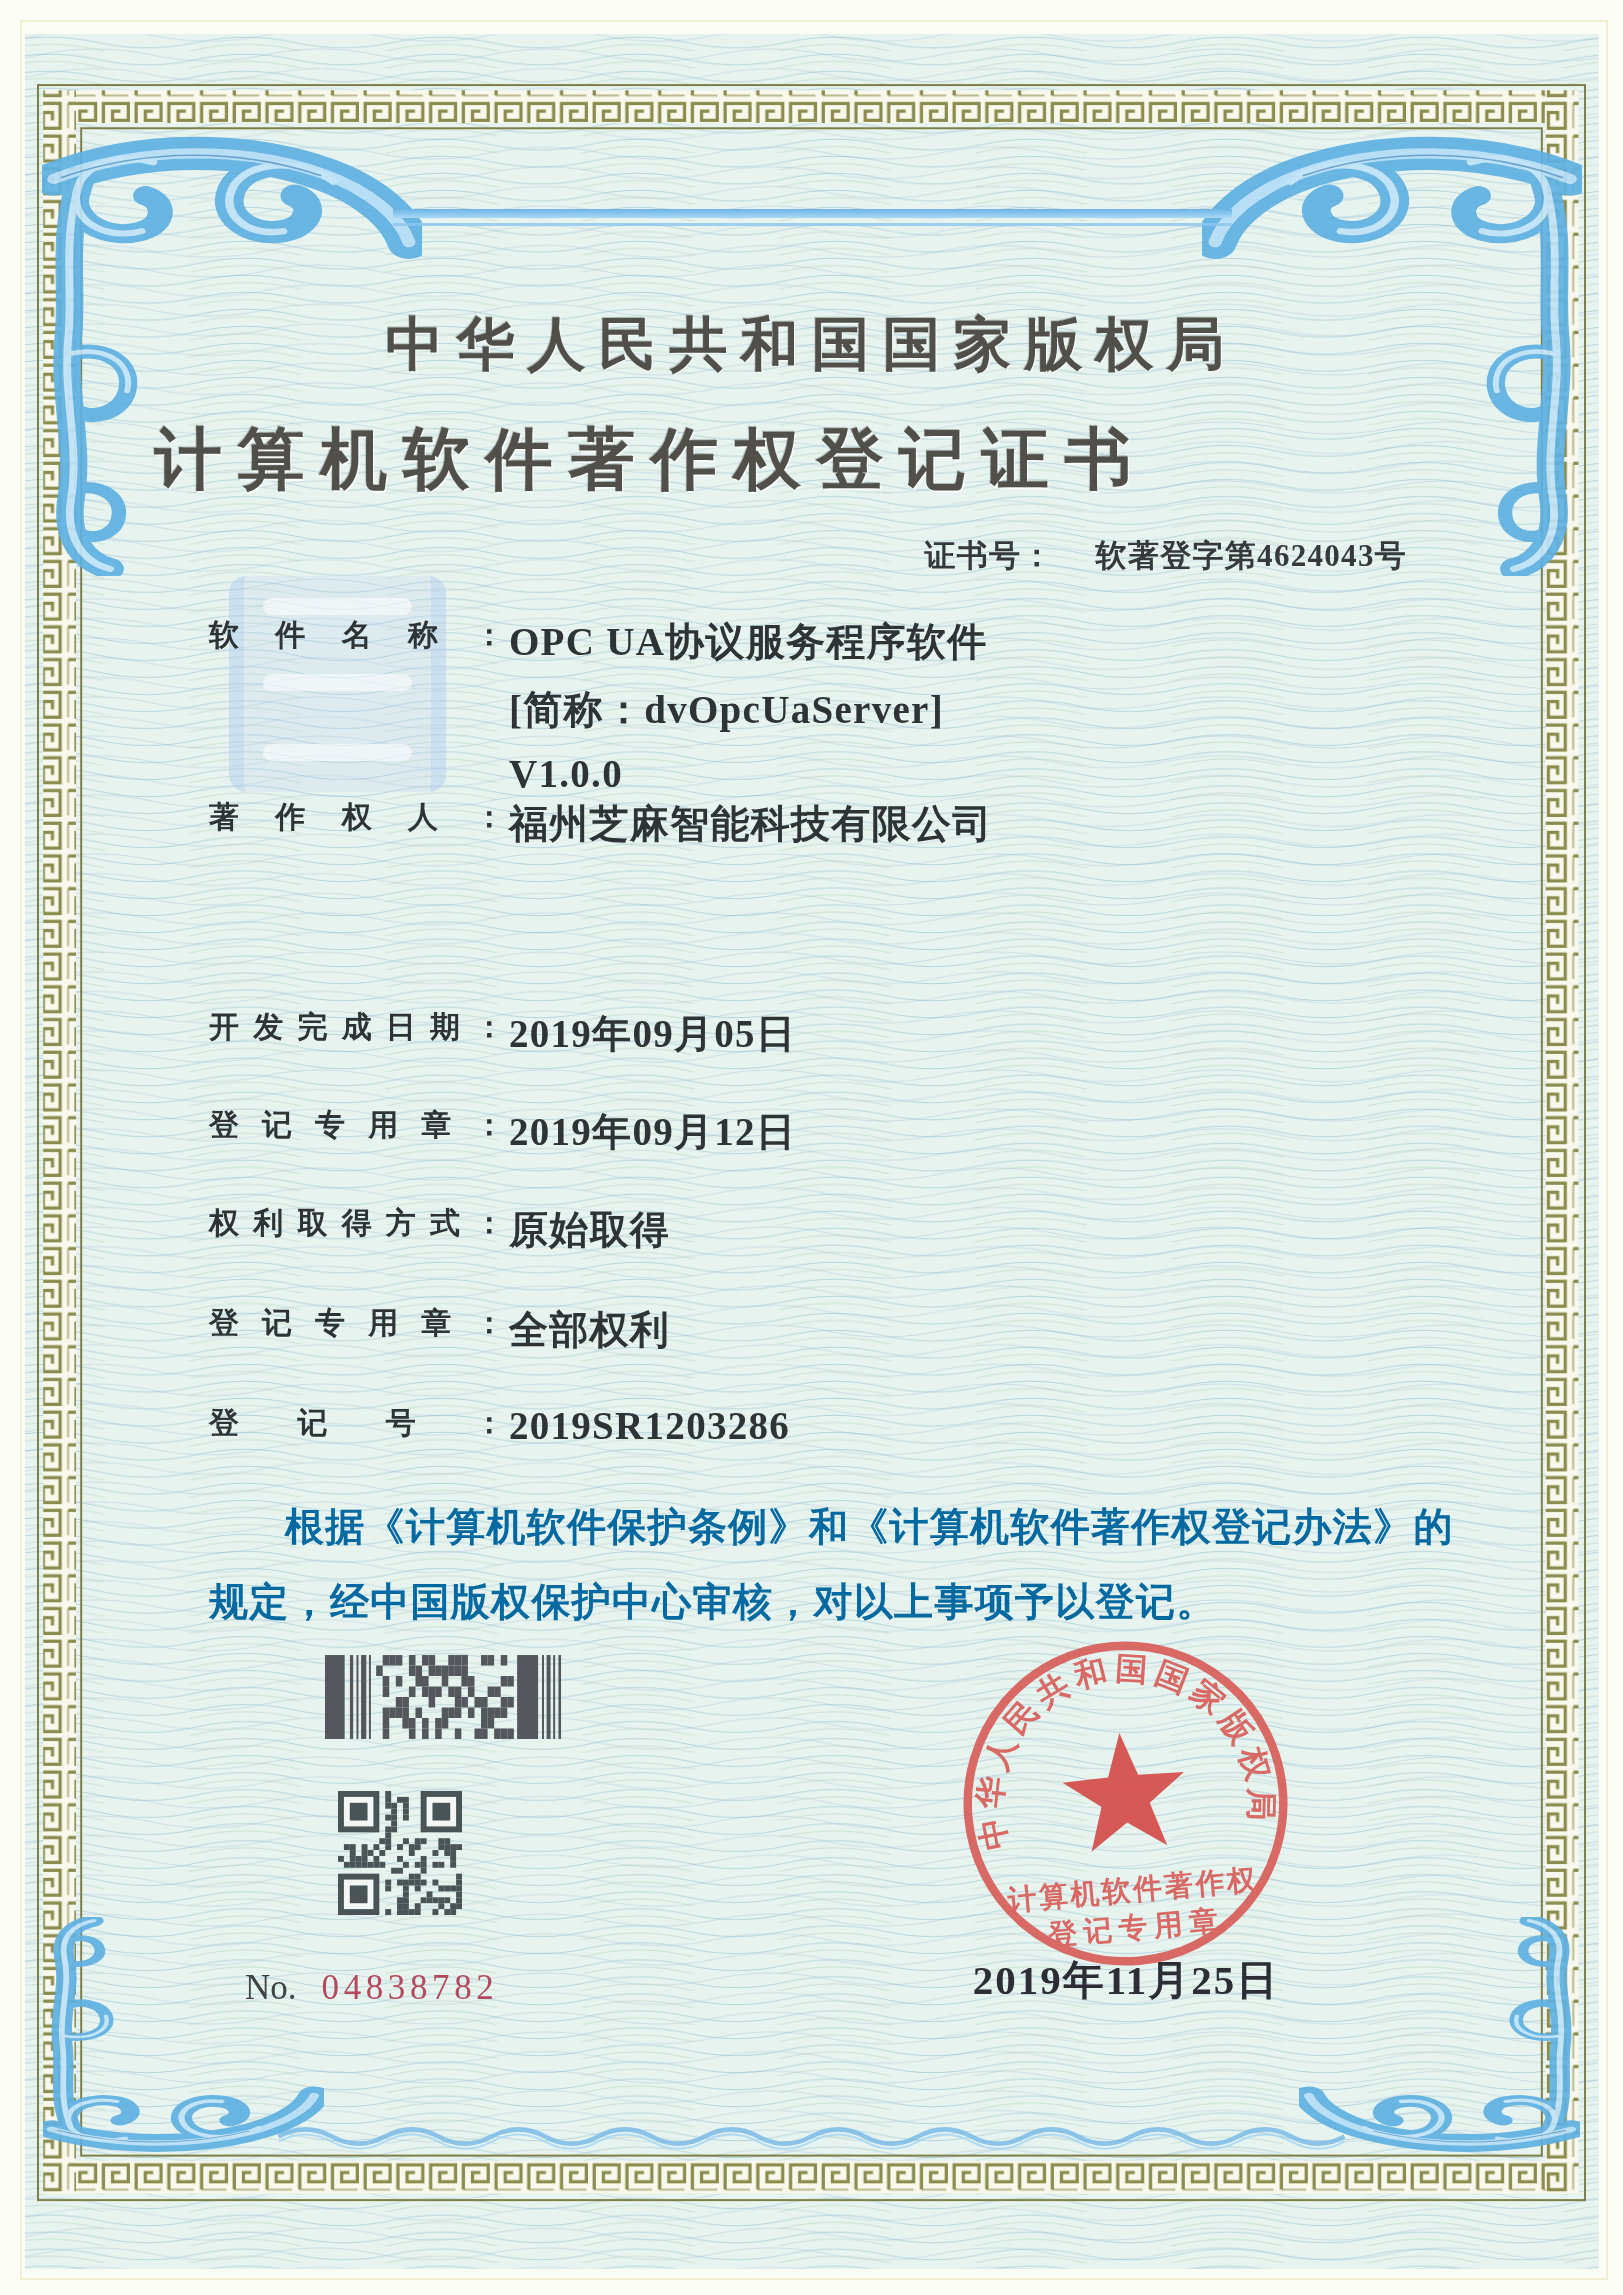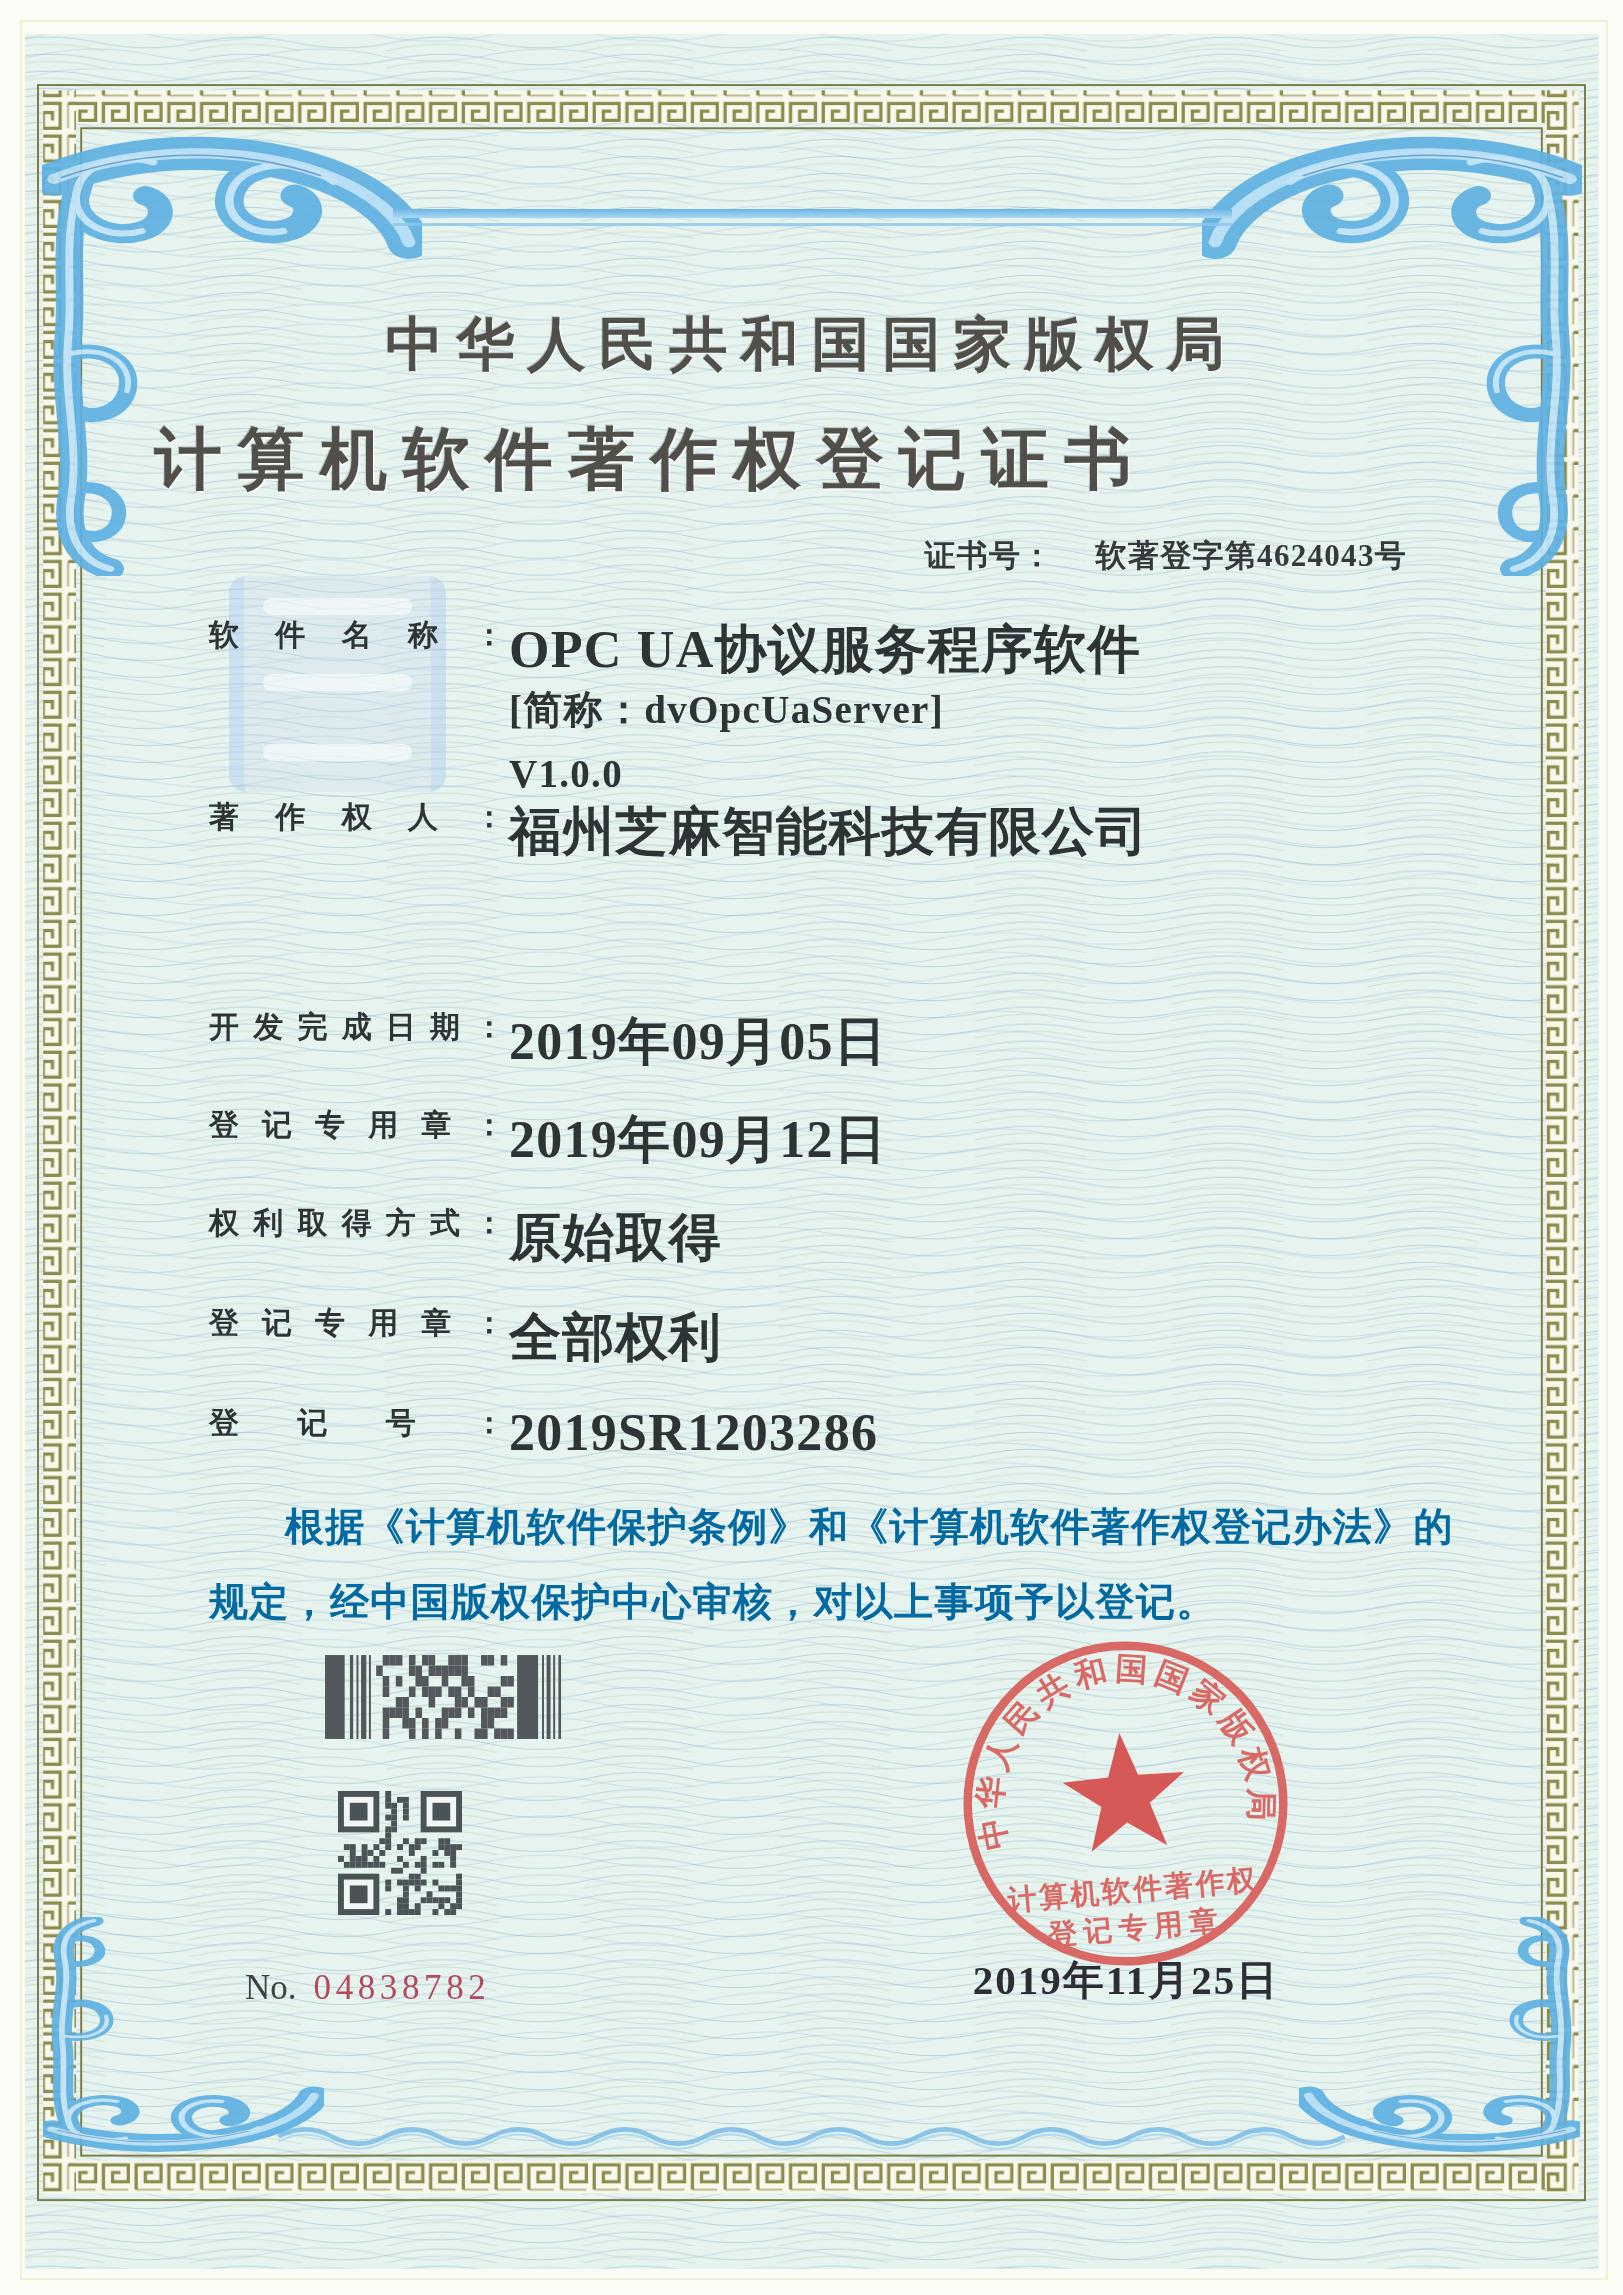--- a/index.html
+++ b/index.html
@@ -36,31 +36,31 @@
     right:216px;top:535px;font-size:31px;font-weight:700;color:#35393b;
     white-space:nowrap;letter-spacing:1.3px;
   }
   .cert-no .gap{display:inline-block;width:42px;}
   .frow{left:209px;width:1231px;white-space:nowrap;}
   .flabel{
     display:inline-block;width:296px;font-size:30px;font-weight:700;color:#2e3436;
     text-align:justify;text-align-last:justify;vertical-align:top;letter-spacing:0.7px;
   }
   .fvalue{
-    display:inline-block;margin-left:3.9px;font-size:52px;font-weight:700;color:#2e3436;
+    display:inline-block;margin-left:3.9px;font-size:39px;font-weight:700;color:#2e3436;
     letter-spacing:1.3px;vertical-align:top;
   }
   .vline{left:509px;font-size:39px;font-weight:700;color:#2e3436;letter-spacing:1.3px;white-space:nowrap;}
   .stmt{font-size:39px;font-weight:600;color:#0369a1;letter-spacing:1.3px;white-space:nowrap;}
   .date-line{
     left:936px;top:1953px;width:380px;text-align:center;
     font-size:41px;font-weight:700;color:#2d2d36;letter-spacing:2px;white-space:nowrap;
   }
   .serial{left:245px;top:1968px;font-size:35px;color:#3f4345;white-space:nowrap;}
-  .serial .num{color:#b4485c;letter-spacing:4.6px;margin-left:17px;}
+  .serial .num{color:#b4485c;letter-spacing:4.6px;margin-left:25px;}
   
   .ghost{
     left:229px;top:576px;width:187px;height:216px;border-radius:17px;
     background:rgba(188,210,240,.22);
     border-left:15.7px solid rgba(168,198,238,.30);
     border-right:15.7px solid rgba(168,198,238,.30);
   }
   .ghost i{
     position:absolute;left:10%;right:10%;height:17px;border-radius:8.5px;
     background:rgba(255,255,255,.55);

